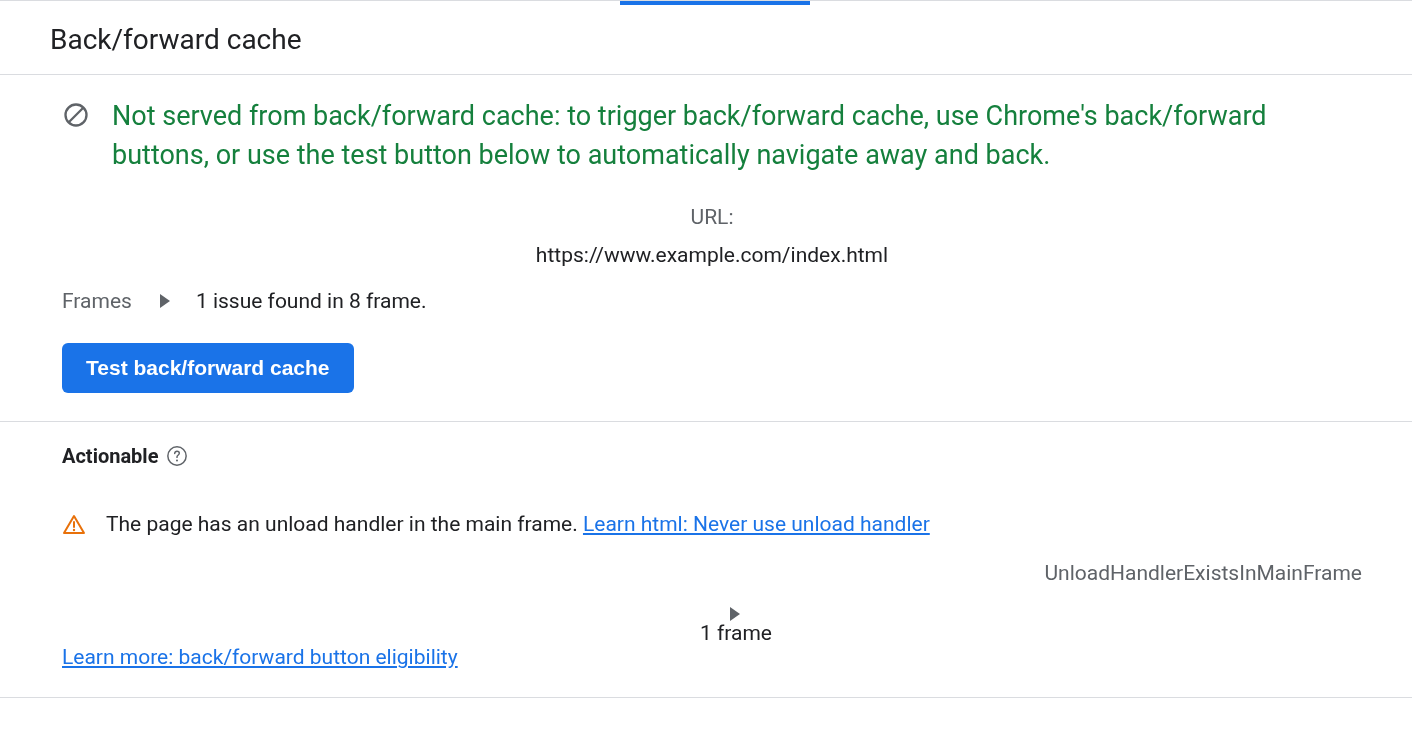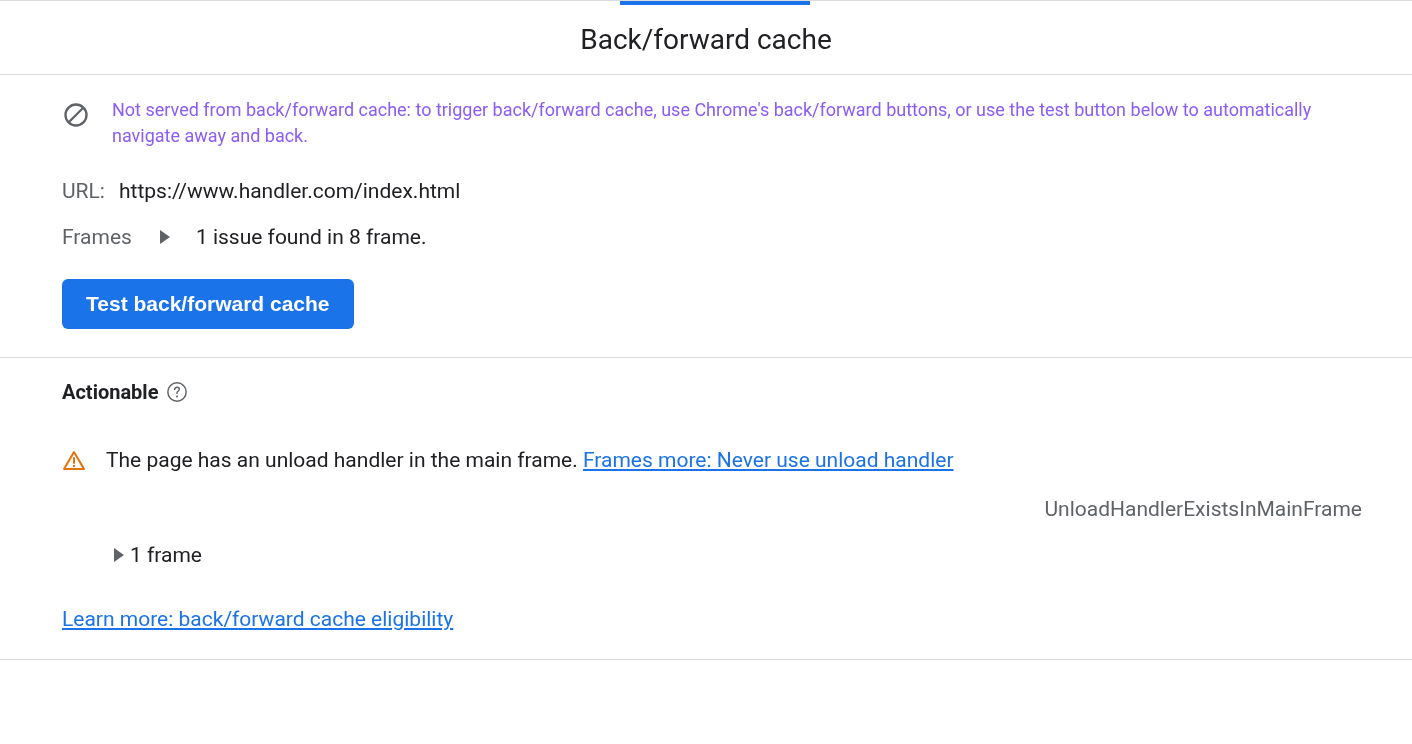--- a/index.html
+++ b/index.html
@@ -28,21 +28,20 @@
       position: absolute;
       top: 0;
       left: 620px;
       width: 190px;
       height: 4px;
       background: #1a73e8;
     }
     .header {
       padding: 18px 50px 18px 50px;
       border-bottom: 1px solid #dadce0;
-      text-align: center;
     }
     .header h1 {
       font-size: 28px;
       font-weight: 400;
       color: #202124;
     }
     .section-main {
       padding: 22px 50px 28px 62px;
       border-bottom: 1px solid #dadce0;
     }
@@ -53,31 +52,32 @@
       margin-bottom: 30px;
     }
     .block-icon {
       flex-shrink: 0;
       width: 28px;
       height: 28px;
       color: #5f6368;
       margin-top: 4px;
     }
     .info-text {
-      font-size: 18px;
+      font-size: 27px;
       line-height: 1.45;
-      color: #8b5cf6;
+      color: #15803d;
       flex: 1;
     }
     .kv-row {
       display: flex;
       align-items: center;
       gap: 14px;
       margin-bottom: 22px;
       font-size: 21px;
+      flex-direction: column;
     }
     .kv-label {
       color: #5f6368;
     }
     .kv-value {
       color: #202124;
     }
     .frames-row {
       display: flex;
       align-items: center;
@@ -154,21 +154,21 @@
       color: #5f6368;
       margin-bottom: 22px;
       text-align: right;
     }
     .frame-expand-row {
       display: flex;
       align-items: center;
       margin-left: 48px;
       font-size: 21px;
       color: #202124;
-      margin-bottom: 40px;
+      flex-direction: column;
     }
     .bottom-link {
       font-size: 21px;
     }
   </style>
 </head>
 <body>
 
 <div class="panel">
   <div class="tab-indicator"></div>
@@ -181,21 +181,21 @@
     <div class="info-row">
       <svg class="block-icon" viewBox="0 0 24 24">
         <circle cx="12" cy="12" r="9" fill="none" stroke="currentColor" stroke-width="2"></circle>
         <line x1="6" y1="18" x2="18" y2="6" stroke="currentColor" stroke-width="2"></line>
       </svg>
       <div class="info-text">Not served from back/forward cache: to trigger back/forward cache, use Chrome's back/forward buttons, or use the test button below to automatically navigate away and back.</div>
     </div>
 
     <div class="kv-row">
       <span class="kv-label">URL:</span>
-      <span class="kv-value">https://www.handler.com/index.html</span>
+      <span class="kv-value">https://www.example.com/index.html</span>
     </div>
 
     <div class="frames-row">
       <span class="frames-label">Frames</span>
       <span class="expand-arrow"></span>
       <span class="kv-value">1 issue found in 8 frame.</span>
     </div>
 
     <button class="test-button">Test back/forward cache</button>
   </div>
@@ -210,28 +210,28 @@
       </svg>
     </div>
 
     <div class="issue-row">
       <svg class="warning-icon" viewBox="0 0 24 24">
         <path d="M12 3 L22 20 L2 20 Z" fill="none" stroke="#e8710a" stroke-width="2" stroke-linejoin="round"></path>
         <line x1="12" y1="9" x2="12" y2="14" stroke="#e8710a" stroke-width="2" stroke-linecap="round"></line>
         <circle cx="12" cy="17" r="1.2" fill="#e8710a"></circle>
       </svg>
       <div class="issue-text">
-        <span>The page has an unload handler in the main frame. </span><a class="link">Frames more: Never use unload handler</a>
+        <span>The page has an unload handler in the main frame. </span><a class="link">Learn html: Never use unload handler</a>
       </div>
     </div>
 
     <div class="issue-reason">UnloadHandlerExistsInMainFrame</div>
 
     <div class="frame-expand-row">
       <span class="expand-arrow"></span>
       <span>1 frame</span>
     </div>
 
     <div class="bottom-link">
-      <a class="link">Learn more: back/forward cache eligibility</a>
+      <a class="link">Learn more: back/forward button eligibility</a>
     </div>
   </div>
 </div>
 
 </body></html>

